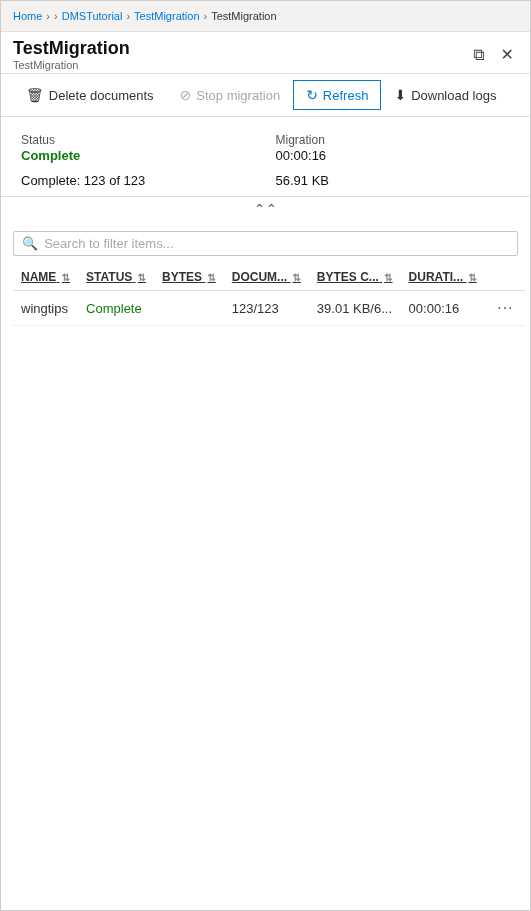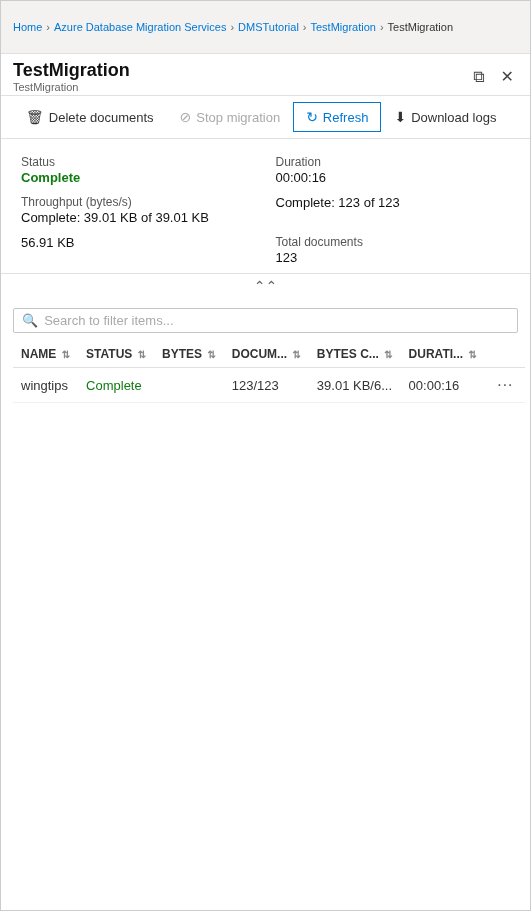--- a/index.html
+++ b/index.html
@@ -10,21 +10,21 @@
       color: #333;
       width: 531px;
       min-height: 911px;
       border: 1px solid #ccc;
       overflow: hidden;
     }
 
     
     .breadcrumb {
       background: #f3f2f1;
-      padding: 20px 12px;
+      padding: 9px 12px;
       font-size: 11px;
       color: #0078d4;
       display: flex;
       align-items: center;
       gap: 4px;
       flex-wrap: wrap;
       border-bottom: 1px solid #e0e0e0;
     }
     .breadcrumb span.sep {
       color: #666;
@@ -183,20 +183,21 @@
     }
     thead th {
       text-align: center;
       padding: 6px 8px;
       font-size: 12px;
       font-weight: 600;
       color: #333;
       white-space: nowrap;
       cursor: pointer;
       user-select: none;
+      text-decoration: underline;
     }
     thead th .sort-icon {
       color: #888;
       font-size: 10px;
       margin-left: 2px;
     }
     tbody tr {
       border-bottom: 1px solid #f0f0f0;
     }
     tbody td {
@@ -215,21 +216,20 @@
       color: #555;
       padding: 0 4px;
     }
   </style>
 </head>
 <body>
 
 <div class="breadcrumb">
   <a>Home</a>
   <span class="sep">›</span>
-  <a>Azure Database Migration Services</a>
   <span class="sep">›</span>
   <a>DMSTutorial</a>
   <span class="sep">›</span>
   <a>TestMigration</a>
   <span class="sep">›</span>
   <span class="current">TestMigration</span>
 </div>
 
 <div class="title-bar">
   <div class="title-bar-left">
@@ -260,36 +260,28 @@
     <span>Download logs</span>
   </button>
 </div>
 
 <div class="stats-section">
   <div class="stat-item">
     <span class="stat-label">Status</span>
     <span class="stat-value complete">Complete</span>
   </div>
   <div class="stat-item">
-    <span class="stat-label">Duration</span>
+    <span class="stat-label">Migration</span>
     <span class="stat-value">00:00:16</span>
-  </div>
-  <div class="stat-item">
-    <span class="stat-label">Throughput (bytes/s)</span>
-    <span class="stat-value">Complete: 39.01 KB of 39.01 KB</span>
   </div>
   <div class="stat-item">
     <span class="stat-value">Complete: 123 of 123</span>
   </div>
   <div class="stat-item">
     <span class="stat-value">56.91 KB</span>
-  </div>
-  <div class="stat-item">
-    <span class="stat-label">Total documents</span>
-    <span class="stat-value">123</span>
   </div>
 </div>
 
 <div class="collapse-row">
   <span>⌃⌃</span>
 </div>
 
 <div class="search-bar">
   <span class="search-icon">🔍</span>
   <input type="text" placeholder="Search to filter items..." style="">

